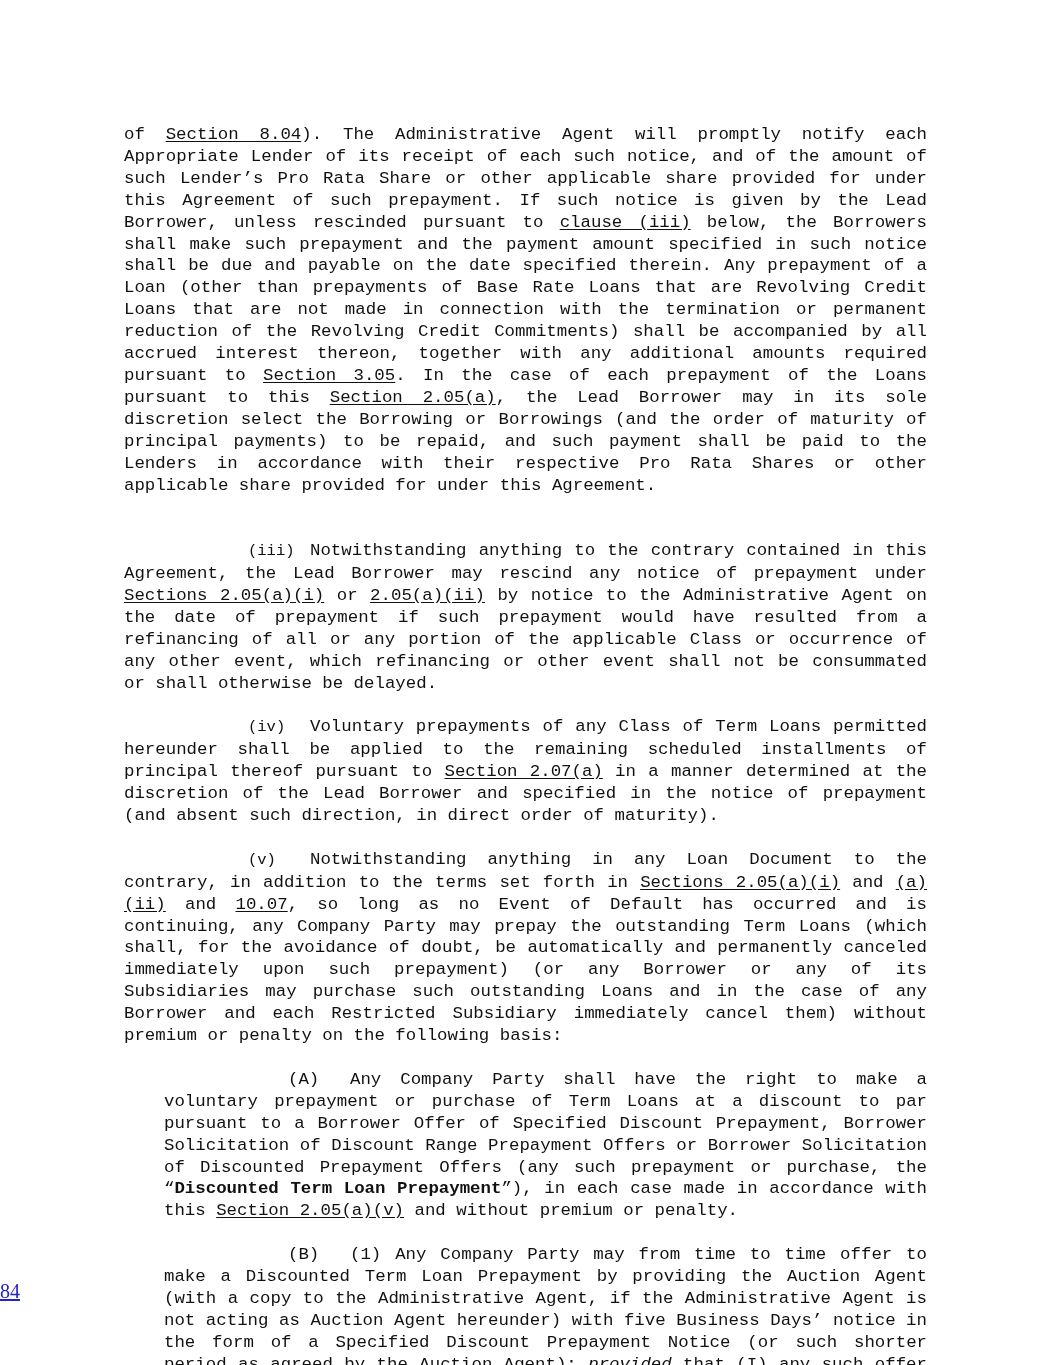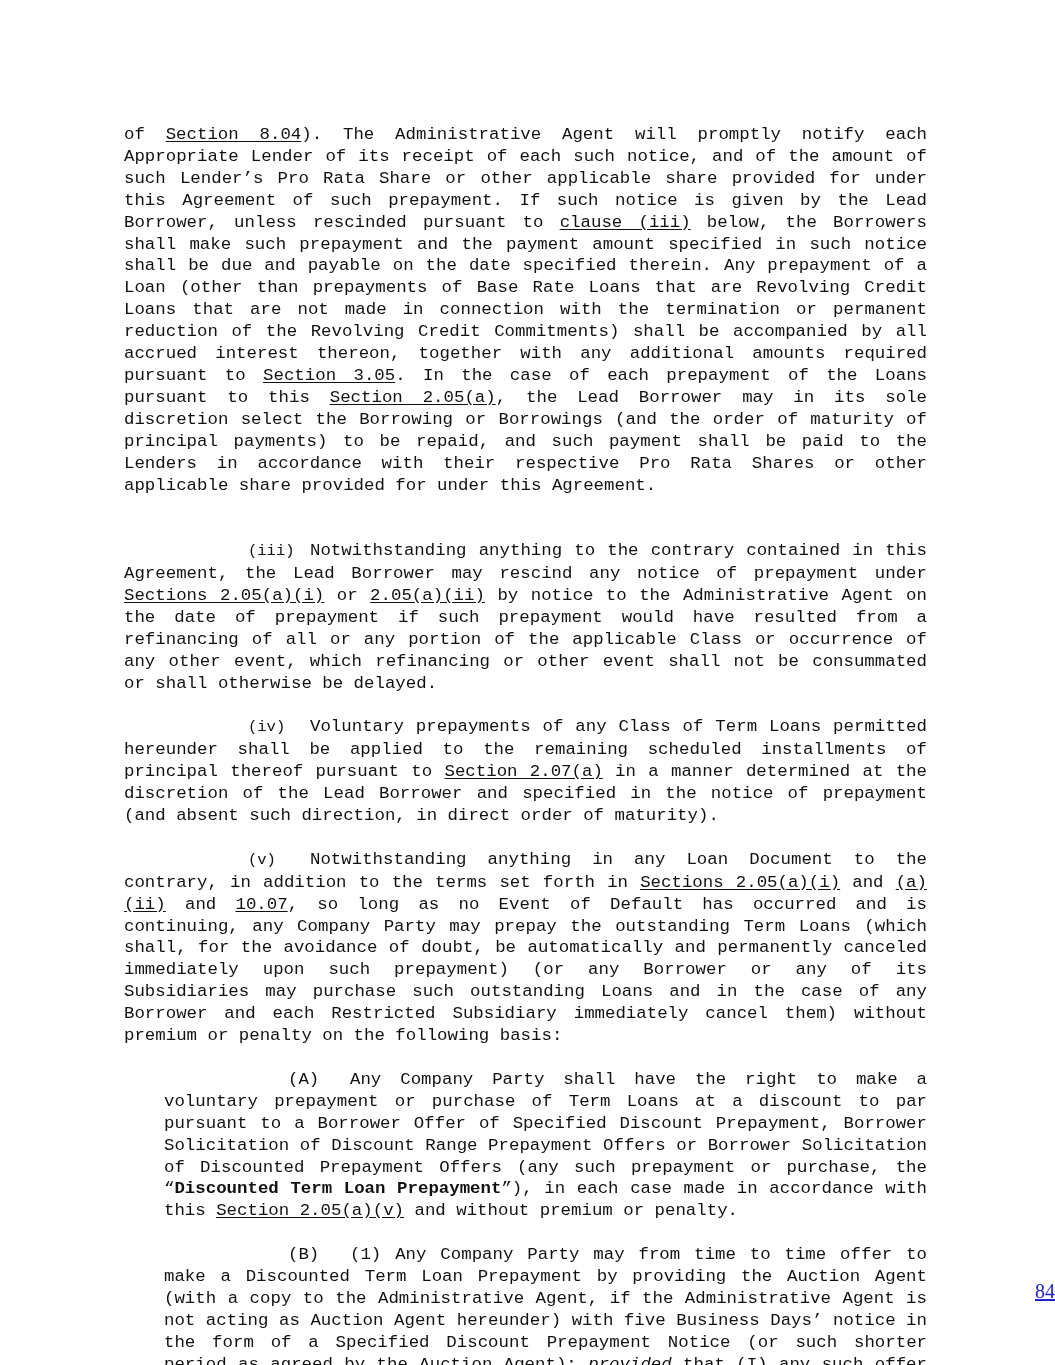--- a/index.html
+++ b/index.html
@@ -12,21 +12,21 @@
   p { margin: 0; }
   .gap { height: 21.9px; }
   .ind1 { text-indent: 124px; }
   .lbl { display: inline-block; width: 62px; text-indent: 0; font-size: 15.5px; }
   .sub { margin-left: 40px; }
   .sub .ind2 { text-indent: 124px; }
   .lblB { display: inline-block; width: 62px; text-indent: 0; }
   u { text-decoration: underline; text-underline-offset: 2px; }
   b { font-weight: bold; }
   .pagenum {
-    position: absolute; left: 0; width: 1055px; top: 1280px; text-align: right;
+    position: absolute; left: 0; width: 1055px; top: 1280px; text-align: left;
     font-family: "Liberation Serif", serif; font-size: 20px; color: #2323c8;
   }
   .pagenum span { text-decoration: underline; cursor: pointer; }
 </style>
 </head>
 <body>
 
 <div class="page">
 
   <p><span>of </span><u>Section 8.04</u><span>).  The Administrative Agent will promptly notify each Appropriate Lender of its receipt of each such notice, and of the amount of such Lender’s Pro Rata Share or other applicable share provided for under this Agreement of such prepayment.  If such notice is given by the Lead Borrower, unless rescinded pursuant to </span><u>clause (iii)</u><span> below, the Borrowers shall make such prepayment and the payment amount specified in such notice shall be due and payable on the date specified therein.  Any prepayment of a Loan (other than prepayments of Base Rate Loans that are Revolving Credit Loans that are not made in connection with the termination or permanent reduction of the Revolving Credit Commitments) shall be accompanied by all accrued interest thereon, together with any additional amounts required pursuant to </span><u>Section 3.05</u><span>. In the case of each prepayment of the Loans pursuant to this </span><u>Section 2.05(a)</u><span>, the Lead Borrower may in its sole discretion select the Borrowing or Borrowings (and the order of maturity of principal payments) to be repaid, and such payment shall be paid to the Lenders in accordance with their respective Pro Rata Shares or other applicable share provided for under this Agreement.</span></p>

